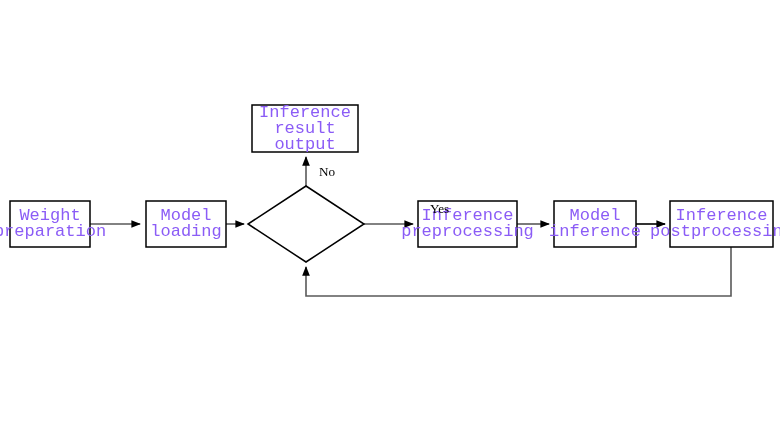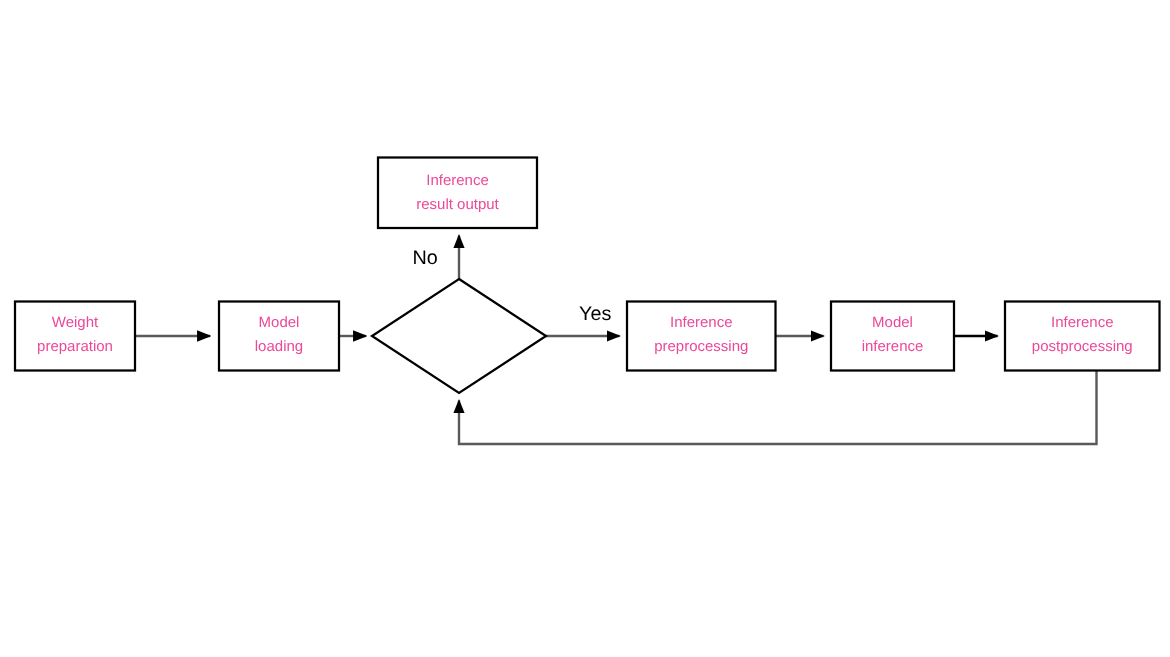--- a/index.html
+++ b/index.html
@@ -28,36 +28,37 @@
     width: 780px;
     height: 438px;
     display: block;
   }
   .node-label {
     position: absolute;
     display: flex;
     align-items: center;
     justify-content: center;
     text-align: center;
-    font-family: Liberation Sans, sans-serif;
-    font-size: 10px;
+    font-family: Liberation Mono, monospace;
+    font-size: 17px;
     line-height: 16px;
-    color: #ec4899;
+    color: #8b5cf6;
     white-space: pre-line;
     letter-spacing: 0px;
     pointer-events: none;
   }
   .edge-label {
     position: absolute;
-    font-family: Liberation Sans, sans-serif;
+    font-family: Liberation Serif, serif;
     font-size: 13.2px;
     line-height: 16px;
     color: #000000;
     white-space: nowrap;
     pointer-events: none;
+    margin-left: 44px;
   }
 </style>
 </head>
 <body>
 
 <div id="diagram-root">
 
   <svg id="flow-svg" viewBox="0 0 780 438" xmlns="http://www.w3.org/2000/svg">
     <defs>
       <marker id="arrow-black" viewBox="0 0 10 10" refX="9" refY="5" markerWidth="6" markerHeight="6" orient="auto-start-reverse">

